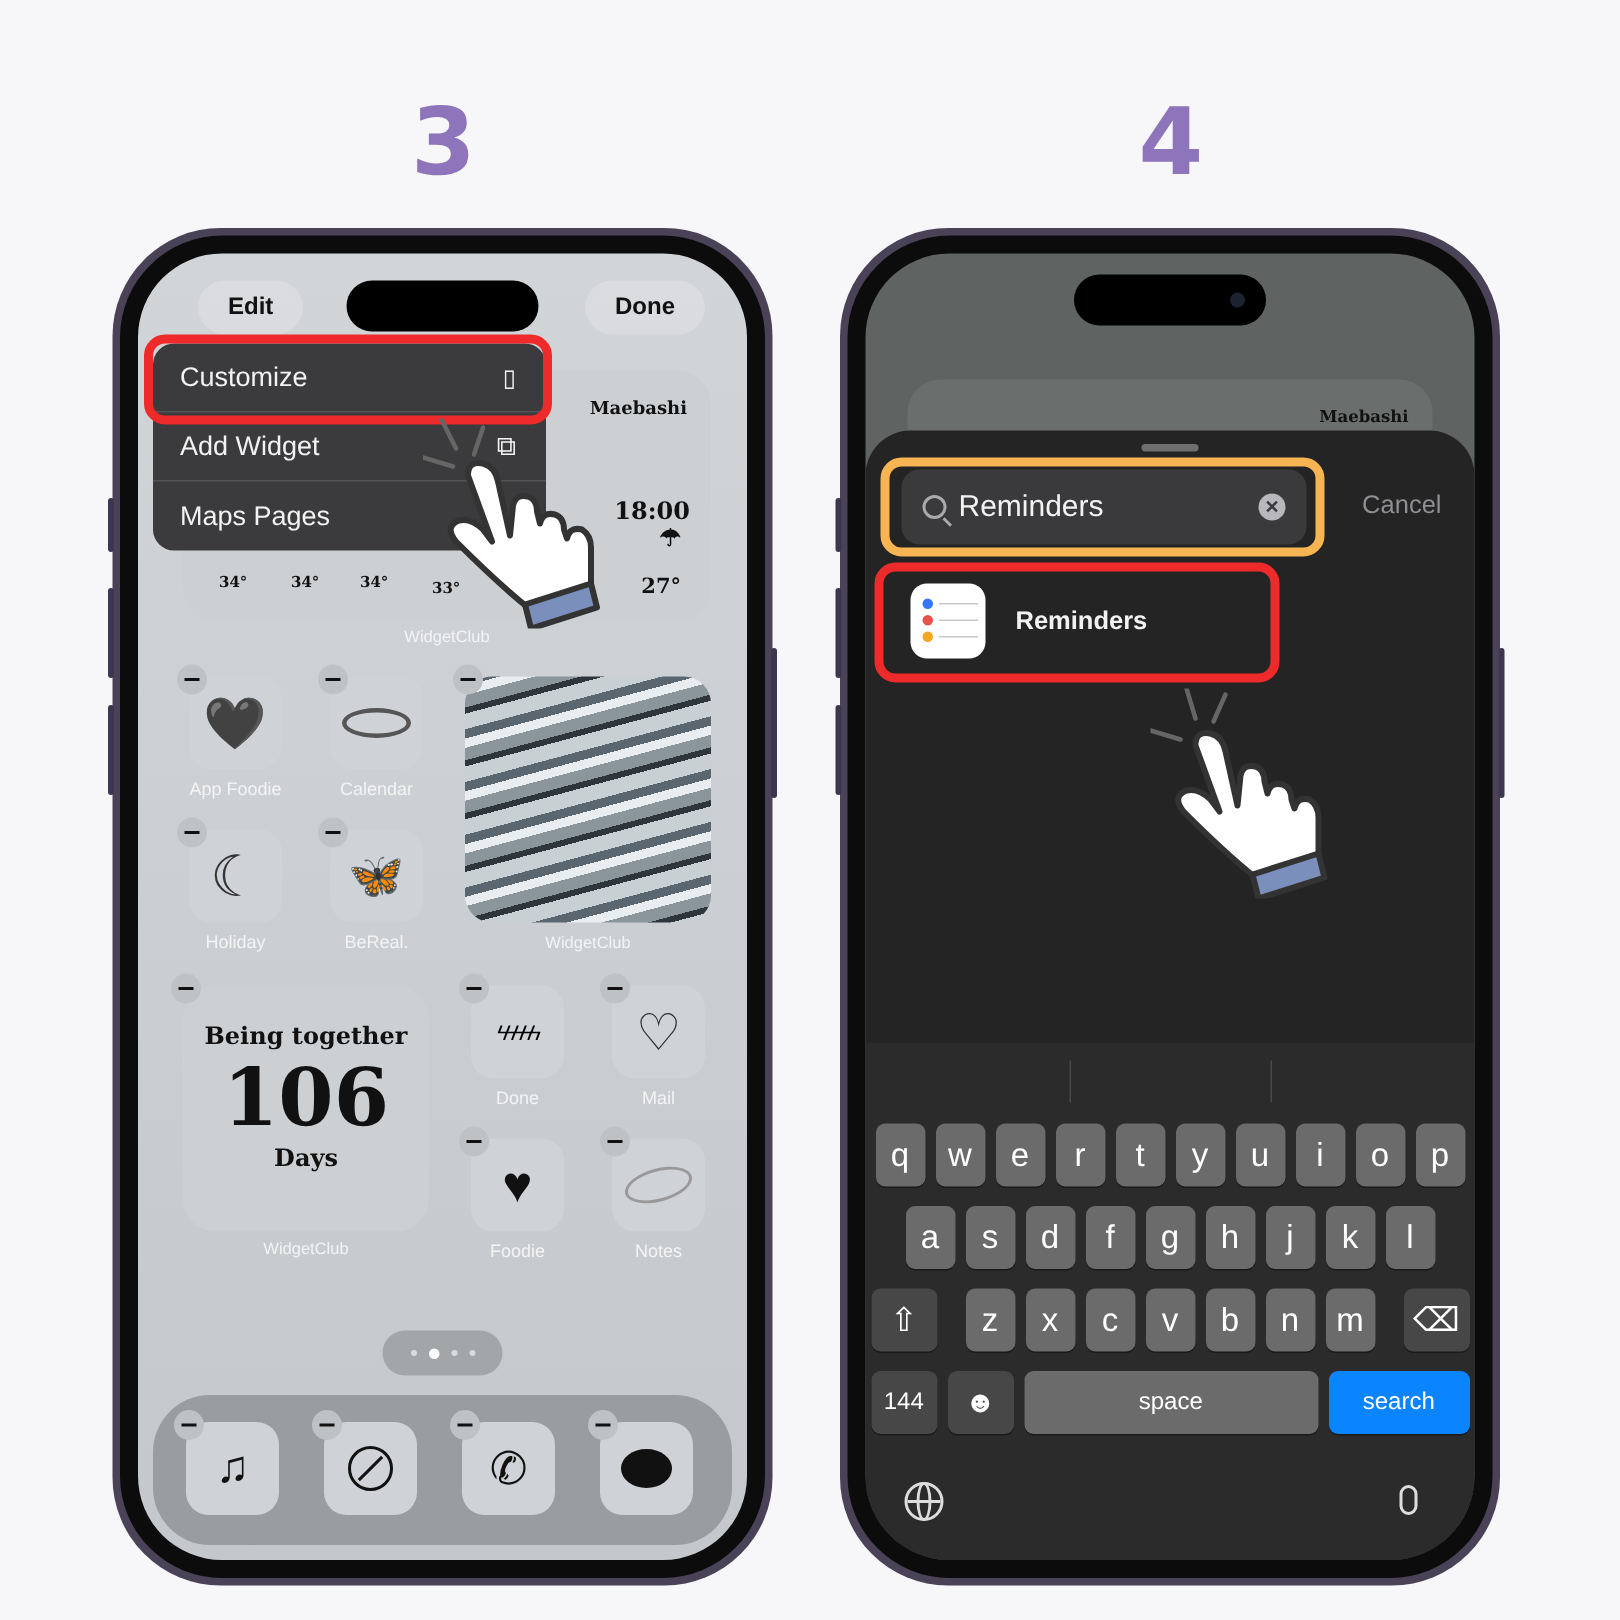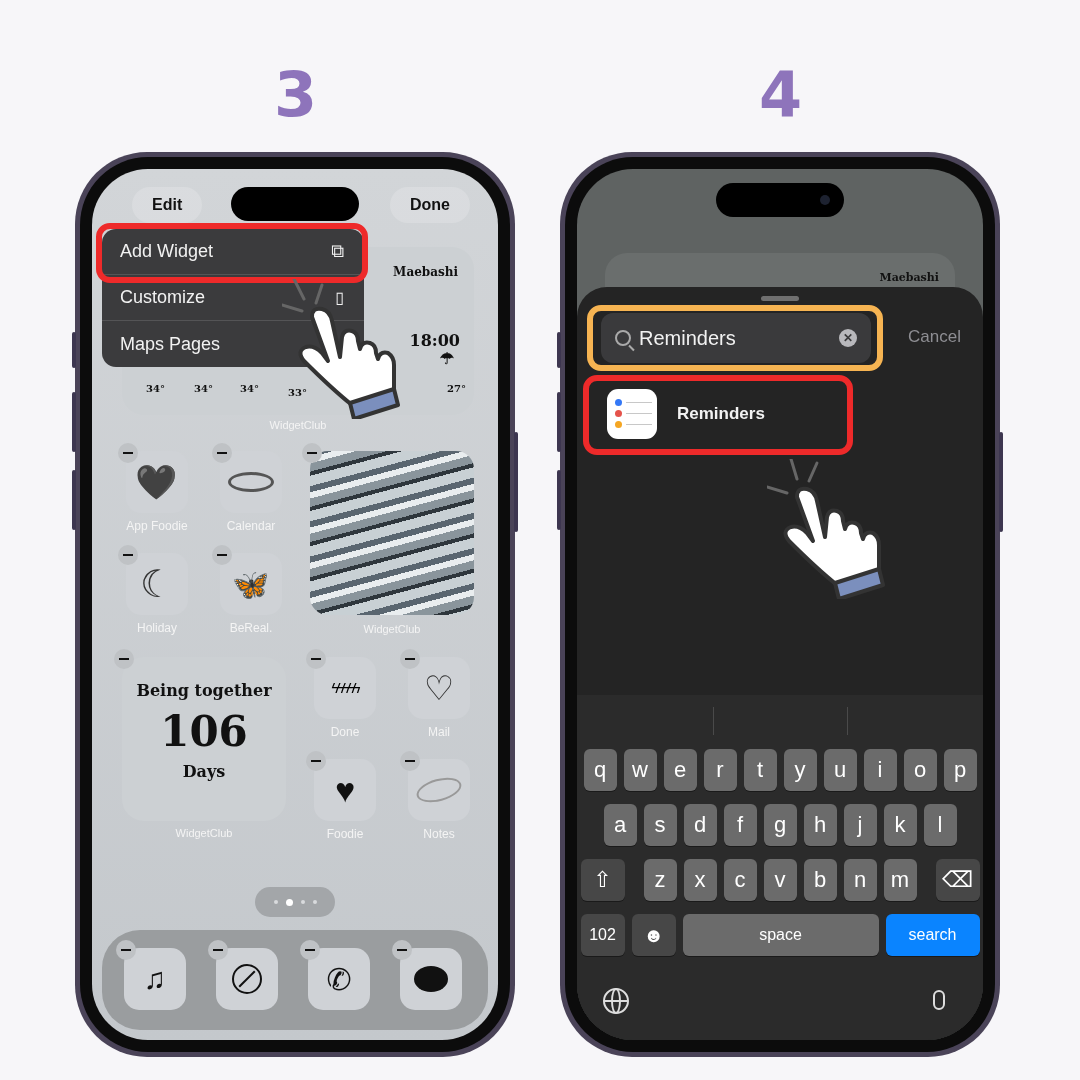--- a/index.html
+++ b/index.html
@@ -72,34 +72,34 @@
       <div class="topbtn" style="right:28px">Done</div>
 
       <div class="weather">
         <div style="position:absolute;right:16px;top:18px;font-size:12px">Maebashi</div>
         <div style="position:absolute;right:14px;top:84px;font-size:16px">18:00</div>
         <div style="position:absolute;right:20px;top:102px;font-size:16px">☂</div>
         <div style="position:absolute;left:24px;top:136px;font-size:10px">34°</div>
         <div style="position:absolute;left:72px;top:136px;font-size:10px">34°</div>
         <div style="position:absolute;left:118px;top:136px;font-size:10px">34°</div>
         <div style="position:absolute;left:166px;top:140px;font-size:10px">33°</div>
-        <div style="position:absolute;right:8px;top:136px;font-size:10px">27°</div>
+        <div style="position:absolute;right:20px;top:136px;font-size:14px">27°</div>
       </div>
       <div class="wlabel" style="left:156px;top:250px">WidgetClub</div>
 
       <div class="menu">
+        <div class="menu-item">
+          <span>Customize</span>
+          <span style="font-size:16px">▯</span>
+        </div>
         <div class="menu-item">
           <span>Add Widget</span>
           <span style="font-size:18px">⧉</span>
         </div>
         <div class="menu-item">
-          <span>Customize</span>
-          <span style="font-size:16px">▯</span>
-        </div>
-        <div class="menu-item">
           <span>Maps Pages</span>
         </div>
       </div>
       <div class="hl-red" style="left:4px;top:54px;width:272px;height:60px"></div>
 
       <div class="app" style="left:34px;top:282px">
           <div class="minus"></div>
           <span>🖤</span>
         </div>
       <div class="alabel" style="left:25px;top:350px">App Foodie</div>
@@ -120,21 +120,21 @@
       <div class="alabel" style="left:119px;top:452px">BeReal.</div>
 
       <div class="marble" style="left:218px;top:282px;width:164px;height:164px">
           <div class="minus"></div>
         </div>
       <div class="wlabel" style="left:250px;top:454px">WidgetClub</div>
 
       <div class="days" style="left:30px;top:488px;width:164px;height:164px">
         <div class="minus"></div>
         <div style="margin-top:24px;font-size:16px">Being together</div>
-        <div style="margin-top:6px;font-size:42px;line-height:52px">106</div>
+        <div style="margin-top:6px;font-size:53px;line-height:52px">106</div>
         <div style="margin-top:4px;font-size:16px">Days</div>
       </div>
       <div class="wlabel" style="left:62px;top:658px">WidgetClub</div>
 
       <div class="app" style="left:222px;top:488px">
           <div class="minus"></div>
           <span style="font-size:14px;letter-spacing:-2px">ϟϟϟϟϟ</span>
         </div>
       <div class="alabel" style="left:213px;top:556px">Done</div>
       <div class="app" style="left:316px;top:488px">
@@ -279,21 +279,21 @@
                 <div class="key">v</div>
                 <div class="key">b</div>
                 <div class="key">n</div>
                 <div class="key">m</div>
               </div>
             <div class="key dark" style="width:44px;margin-left:12px">
                 <span>⌫</span>
               </div>
           </div>
           <div class="krow" style="top:219px">
-            <div class="key dark" style="width:44px;font-size:16px">102</div>
+            <div class="key dark" style="width:44px;font-size:16px">144</div>
             <div class="key dark" style="width:44px">
                 <span style="font-size:20px">☻</span>
               </div>
             <div class="key" style="width:196px;font-size:16px">space</div>
             <div class="key blue" style="width:94px;font-size:16px">search</div>
           </div>
           <span style="position:absolute;left:26px;bottom:26px;width:26px;height:26px;border:2px solid #ddd;border-radius:50%;display:block">
               <span style="position:absolute;left:6px;top:-2px;width:10px;height:26px;border:2px solid #ddd;border-radius:50%"></span>
               <span style="position:absolute;left:0;top:10px;width:22px;height:2px;background:#ddd"></span>
             </span>

